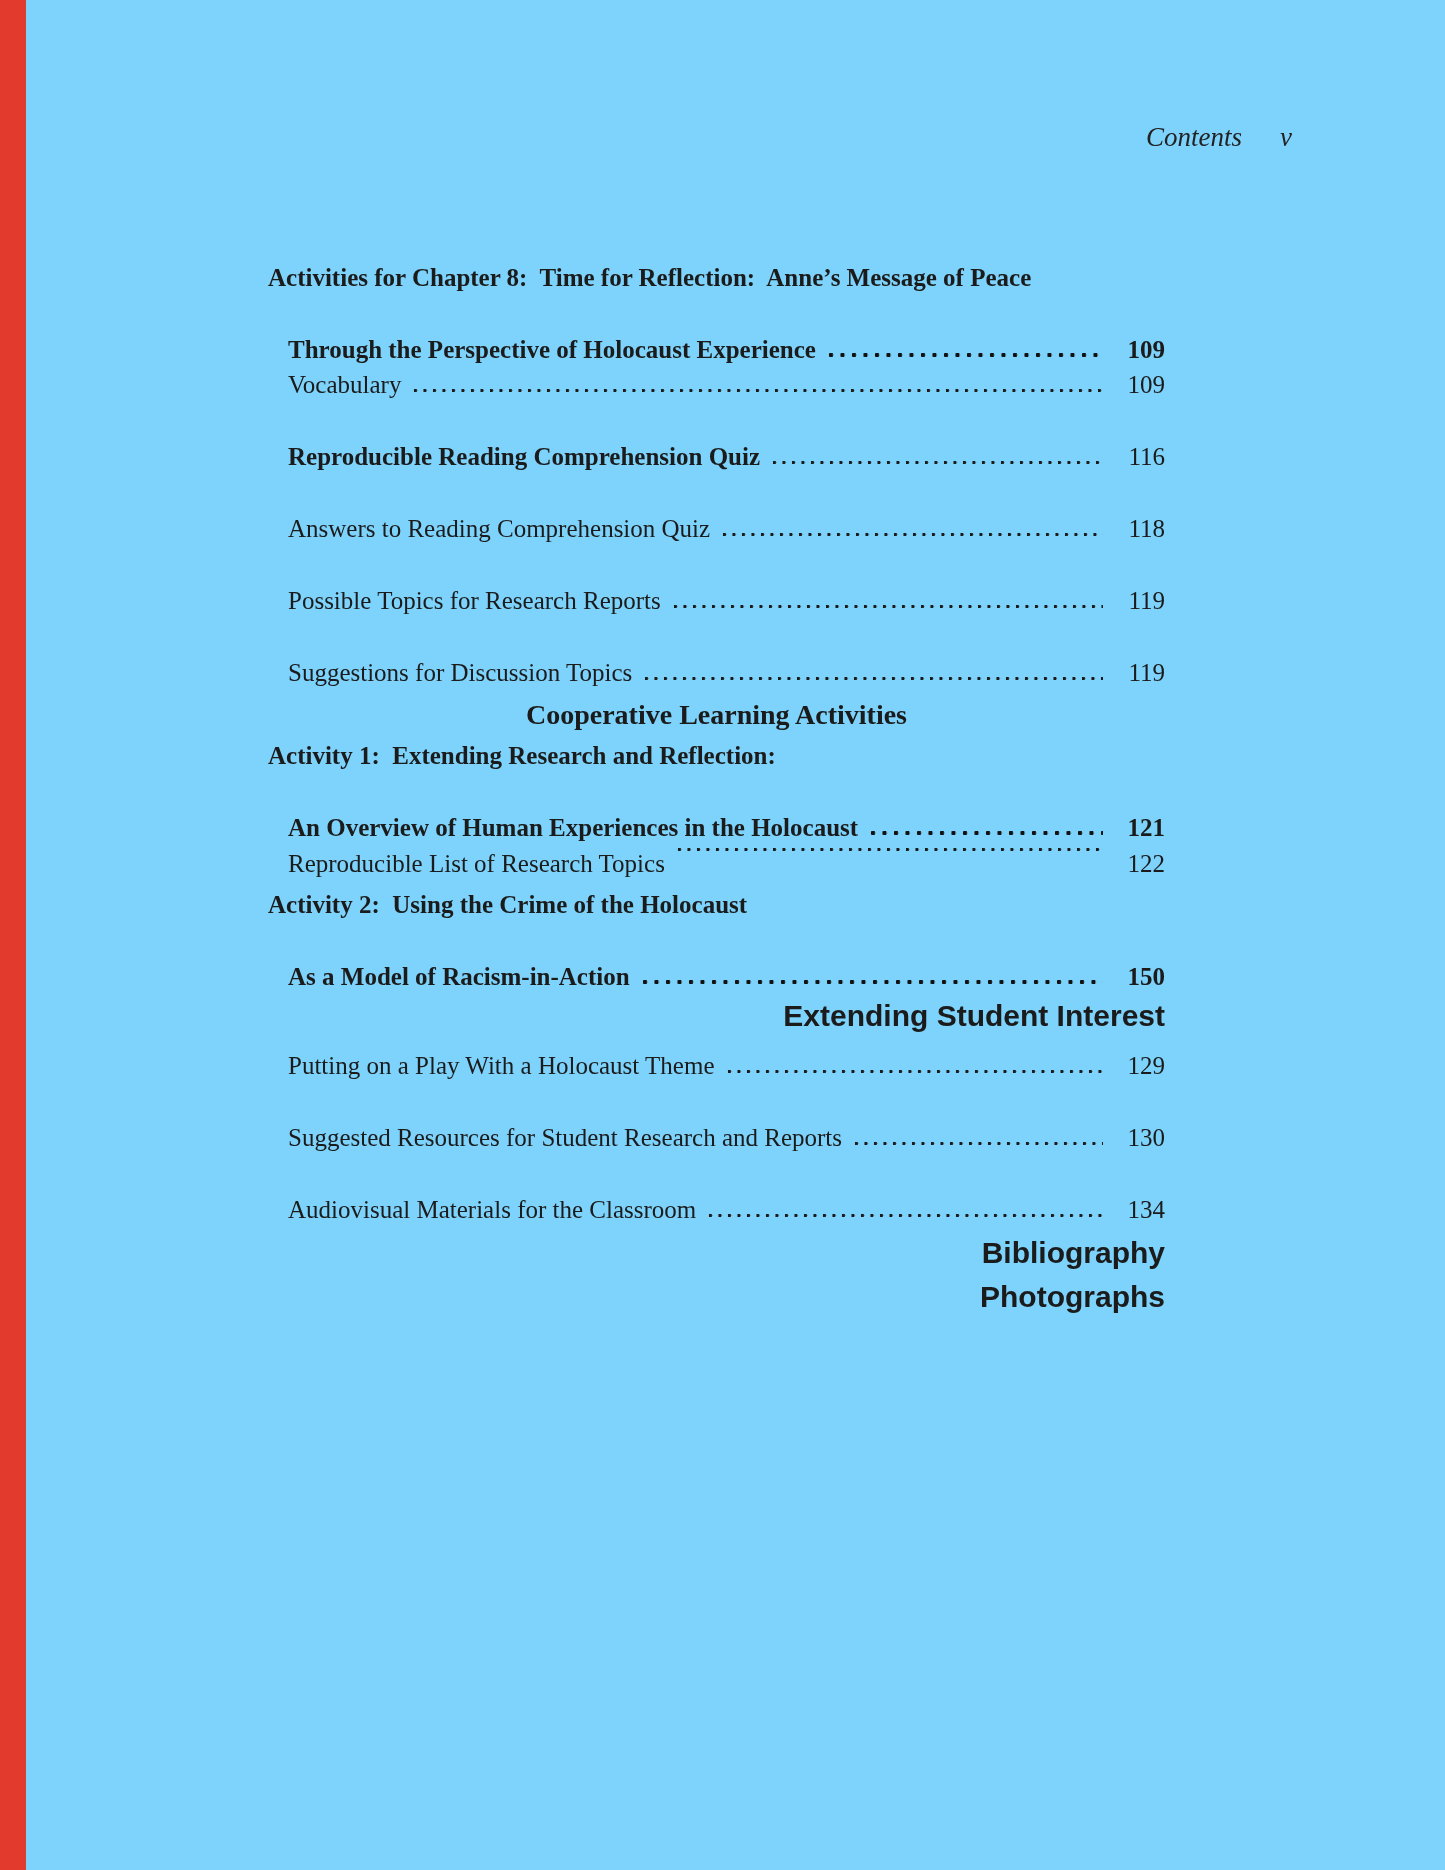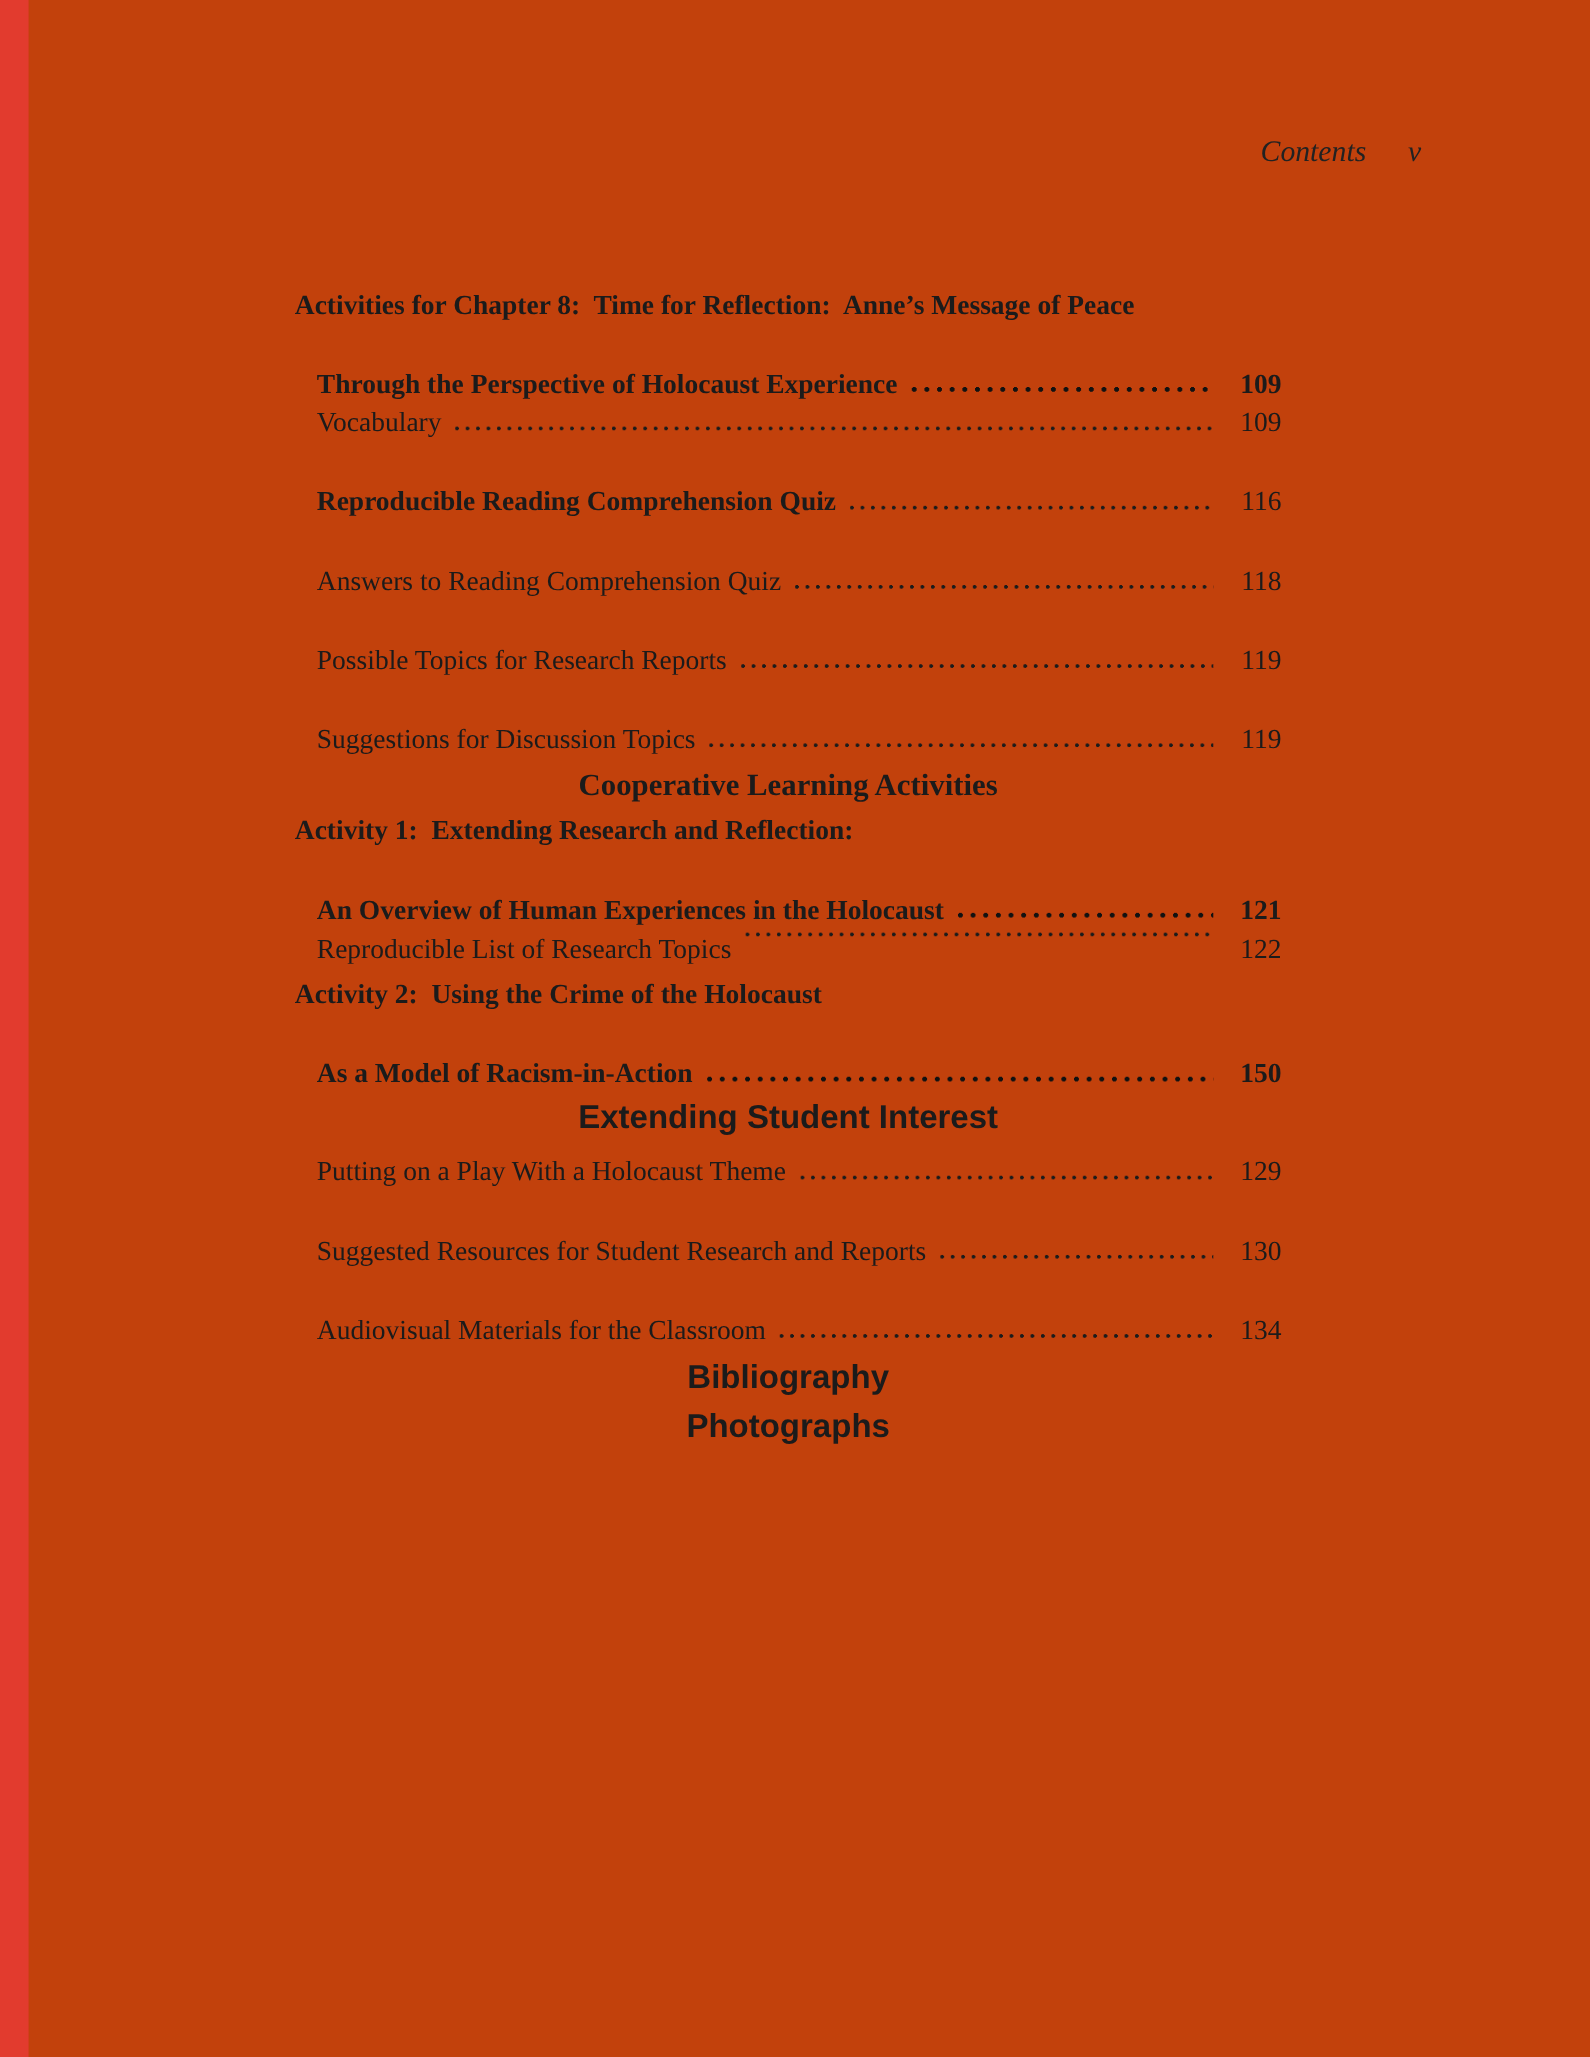--- a/index.html
+++ b/index.html
@@ -1,19 +1,19 @@
 <!DOCTYPE html>
 <html><head>
 <meta charset="utf-8">
 <style>
   html,body { margin:0; padding:0; background:#ffffff; }
   .page {
     position:relative;
     width:1445px; height:1870px;
-    background:#c2410c;
+    background:#7dd3fc;
     font-family:"Liberation Serif", serif;
     color:#1b1b1b;
     overflow:hidden;
   }
   .stripe {
     position:absolute; left:0; top:0;
     width:26px; height:1870px;
     background:#e23b2e;
   }
   .running-header {
@@ -43,21 +43,21 @@
     height:6px;
     background-image:radial-gradient(circle at 3px 3px, #111 2.1px, rgba(0,0,0,0) 2.4px);
     background-size:11.5px 6px;
   }
   .pg { min-width:52px; text-align:right; }
   .heading-serif {
     text-align:center; font-weight:bold; font-size:28px;
     line-height:36px; margin:8px 0 6px 0;
   }
   .heading-sans {
-    text-align:center; font-weight:bold; font-size:30px;
+    text-align:right; font-weight:bold; font-size:30px;
     font-family:"Liberation Sans", sans-serif;
     line-height:38px;
   }
   .hs-1 { margin-top:4px; }
   .mt-2 { margin-top:2px; }
   .mt-3 { margin-top:3px;align-items:center; }
   .mt-8 { margin-top:8px; }
   .mt-14 { margin-top:14px; }
   .mt-6 { margin-top:6px; }
 </style>

